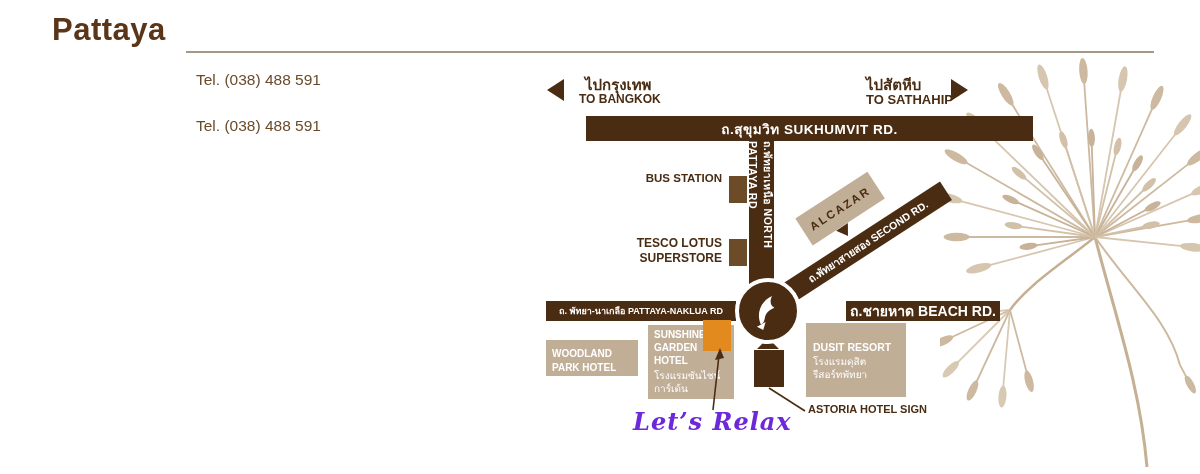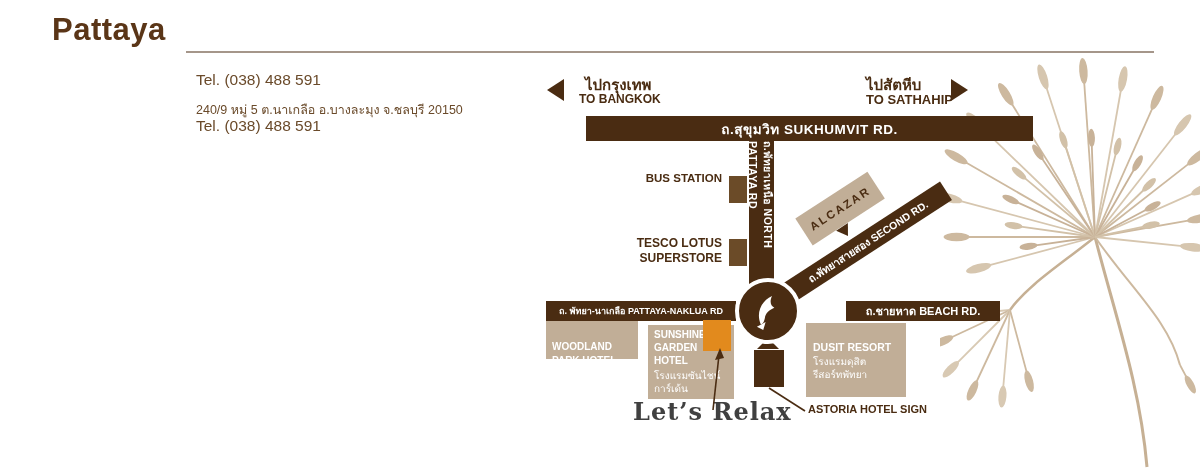--- a/index.html
+++ b/index.html
@@ -33,69 +33,68 @@
   .dir-stp-th{left:866px;top:73px;font-size:15px;}
   .dir-stp-en{left:866px;top:92px;font-size:13px;}
 
   
   .rd-sukhumvit{left:586px;top:116px;width:447px;height:25px;font-size:13.5px;letter-spacing:.5px;}
   .rd-north{left:749px;top:141px;width:25px;height:145px;z-index:1;}
   .rd-north span{writing-mode:vertical-rl;text-orientation:sideways;font-size:10.5px;letter-spacing:.5px;}
   .rd-second{left:790px;top:281px;width:186px;height:22px;transform:rotate(-33deg);
              transform-origin:left center;font-size:10.5px;z-index:1;}
   .rd-naklua{left:546px;top:301px;width:190px;height:20px;font-size:9px;z-index:1;}
-  .rd-beach{left:846px;top:301px;width:154px;height:20px;font-size:11px;z-index:1;}
+  .rd-beach{left:846px;top:301px;width:154px;height:20px;font-size:14px;z-index:1;}
 
   
   .roundabout{left:735px;top:278px;width:58px;height:58px;background:#4a2c12;border:4px solid #fff;
               border-radius:50%;z-index:3;display:flex;align-items:center;justify-content:center;}
 
   
   .bus-marker{left:729px;top:176px;width:18px;height:27px;background:#6b4b28;}
   .bus-labels{left:600px;top:172px;width:122px;text-align:right;}
   .bus-th{font-size:14px;}
   .bus-en{font-size:11.5px;text-align:right;}
   .tesco-marker{left:729px;top:239px;width:18px;height:27px;background:#6b4b28;}
   .tesco-labels{left:600px;top:236px;width:122px;text-align:right;font-size:12px;line-height:1.25;}
 
   .alcazar{left:804px;top:216px;width:86px;height:32px;transform:rotate(-33deg);transform-origin:left center;
            display:flex;align-items:center;justify-content:center;font-size:11.5px;font-weight:700;
            letter-spacing:2px;color:#4a2c12;}
   .alcazar-arrow{left:838px;top:226px;width:0;height:0;border-left:7px solid transparent;
                  border-right:7px solid transparent;border-top:11px solid #4a2c12;transform:rotate(-33deg);}
 
-  .woodland{left:546px;top:321px;width:92px;height:36px;padding:19px 6px;font-size:10px;font-weight:700;line-height:1.35;box-sizing:border-box;}
+  .woodland{left:546px;top:340px;width:92px;height:36px;padding:7px 6px;font-size:10px;font-weight:700;line-height:1.35;box-sizing:border-box;}
   .sunshine{left:648px;top:325px;width:86px;height:74px;padding:3px 6px;box-sizing:border-box;}
   .sunshine-en{font-size:10px;font-weight:700;line-height:1.3;}
   .sunshine-th{font-size:10px;line-height:1.3;margin-top:2px;}
   .orange-marker{left:703px;top:320px;width:28px;height:31px;background:#e28a1d;z-index:4;}
   .dusit{left:806px;top:323px;width:100px;height:74px;padding:18px 7px;box-sizing:border-box;}
   .dusit-en{font-size:10.5px;font-weight:700;}
   .dusit-th{font-size:10px;line-height:1.3;margin-top:2px;}
 
   .astoria-arrow{left:757px;top:338px;width:0;height:0;border-left:11px solid transparent;
                  border-right:11px solid transparent;border-bottom:11px solid #4a2c12;z-index:2;}
   .astoria-rect{left:754px;top:350px;width:30px;height:37px;background:#4a2c12;z-index:2;}
   .astoria-label{left:808px;top:403px;font-size:11px;}
 
-  .lets-relax{left:633px;top:397px;font-family:"DejaVu Serif", serif;font-weight:700;
-              font-size:24px;color:#404040;letter-spacing:1px;}
+  .lets-relax{left:633px;top:407px;font-family:"DejaVu Serif", serif;font-style:italic;font-weight:700;
+              font-size:24px;color:#6d28d9;letter-spacing:1px;}
 
   .leaders{left:690px;top:340px;width:140px;height:80px;z-index:5;pointer-events:none;}
   .flower{left:940px;top:55px;width:260px;height:415px;z-index:0;pointer-events:none;}
 </style>
 </head>
 <body>
 
 <div class="stage">
 
   <div class="abs logo">Pattaya</div>
   <div class="abs rule"></div>
   <div class="abs addr tel-1">Tel. (038) 488 591</div>
-  <div class="abs addr addr-th">240/9  หมู่ 5   ต.นาเกลือ  อ.บางละมุง   จ.ชลบุรี  20150</div>
   <div class="abs addr tel-2">Tel. (038) 488 591</div>
 
   <div>
 
     <svg class="abs flower" id="flower-svg" viewBox="0 0 260 415">
       <path d="M155,182 C175,260 200,330 207,412" stroke="#c6b094" stroke-width="3" fill="none"></path>
       <path d="M155,182 C120,210 88,230 70,255" stroke="#c6b094" stroke-width="2.5" fill="none"></path>
       <path d="M155,182 C192,235 228,265 240,310" stroke="#cdb99f" stroke-width="2" fill="none"></path>
     <line x1="155" y1="182" x2="48.74815910820247" y2="210.47009496127723" stroke="#d6c6af" stroke-width="1.8"></line>
         <ellipse cx="38.70253051479615" cy="213.16181303034347" rx="4.2" ry="13" fill="#d6c6af" transform="rotate(-105 38.70253051479615 213.16181303034347)"></ellipse>

